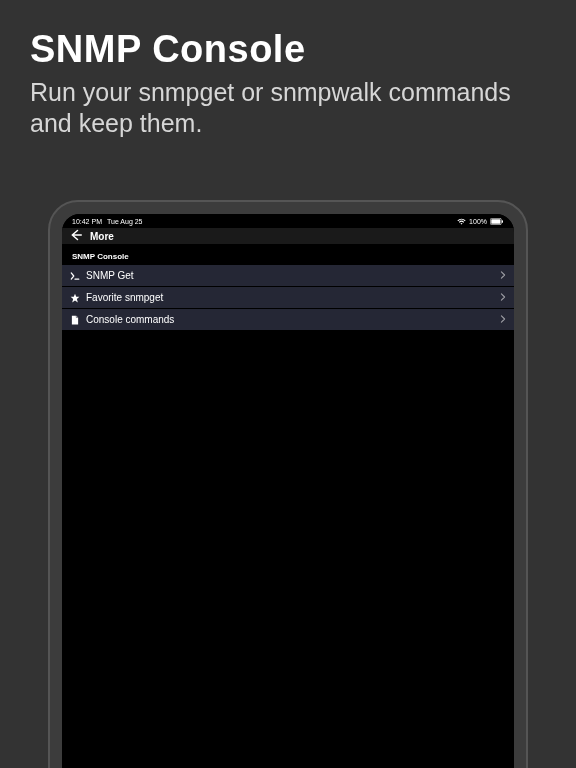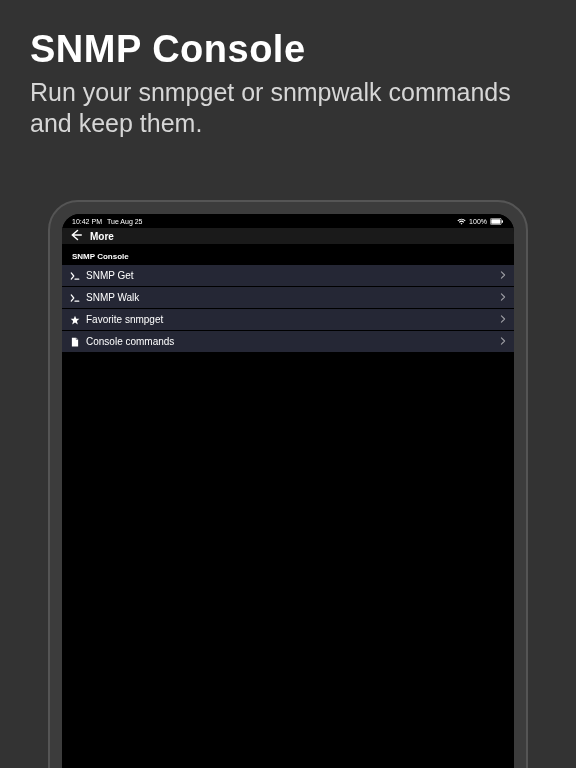--- a/index.html
+++ b/index.html
@@ -174,33 +174,20 @@
               </svg>
           </span>
           <span class="label">SNMP Get</span>
           <span class="chev">
             <svg width="6" height="8" viewBox="0 0 6 10">
                 <path d="M1 1 L5 5 L1 9" fill="none" stroke="#ffffff" stroke-width="1.4" stroke-linecap="round" stroke-linejoin="round"></path>
               </svg>
           </span>
         </div>
 
-        <div class="list-item">
-          <span class="icon">
-            <svg width="10" height="10" viewBox="0 0 16 16">
-                <path d="M2 3 L6 8 L2 13 M8 13 H14" fill="none" stroke="#ffffff" stroke-width="2" stroke-linecap="round" stroke-linejoin="round"></path>
-              </svg>
-          </span>
-          <span class="label">SNMP Walk</span>
-          <span class="chev">
-            <svg width="6" height="8" viewBox="0 0 6 10">
-                <path d="M1 1 L5 5 L1 9" fill="none" stroke="#ffffff" stroke-width="1.4" stroke-linecap="round" stroke-linejoin="round"></path>
-              </svg>
-          </span>
-        </div>
 
         <div class="list-item">
           <span class="icon">
             <svg width="10" height="10" viewBox="0 0 16 16">
                 <path d="M8 1 L10 6 L15 6 L11 9.5 L12.5 15 L8 11.8 L3.5 15 L5 9.5 L1 6 L6 6 Z" fill="#ffffff"></path>
               </svg>
           </span>
           <span class="label">Favorite snmpget</span>
           <span class="chev">
             <svg width="6" height="8" viewBox="0 0 6 10">

